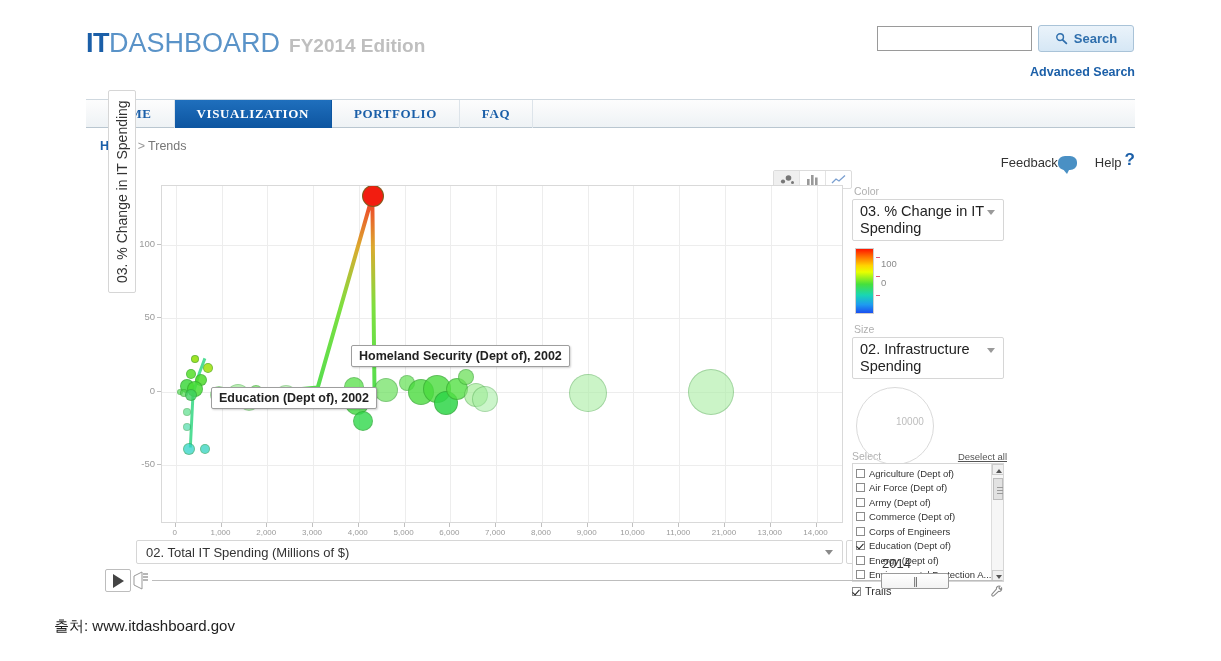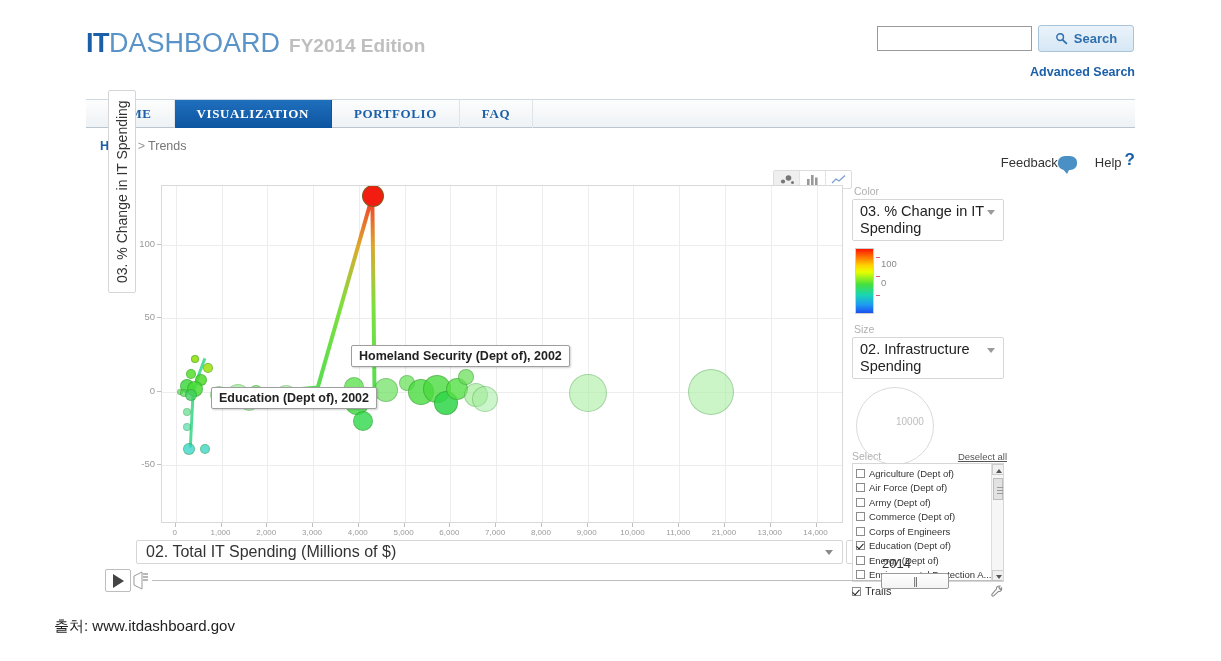--- a/index.html
+++ b/index.html
@@ -74,21 +74,21 @@
 
   .ytick{position:absolute;right:762px;font-size:9.5px;color:#9a9a9a;text-align:right;width:40px;}
   .ytick-dash{position:absolute;width:4px;height:1px;background:#c0c0c0;}
 
   .xtick{position:absolute;top:360px;font-size:8px;color:#9a9a9a;text-align:center;white-space:nowrap;transform:translateX(-50%);}
   .xtick-dash{position:absolute;top:355px;width:1px;height:4px;background:#c0c0c0;}
 
   .xaxis-ctl{position:absolute;left:50px;top:372px;width:707px;height:24px;
     border:1px solid #d6d6d6;background:#fff;border-radius:2px;
     display:flex;align-items:center;box-sizing:border-box;cursor:pointer;}
-  .xaxis-ctl .lbl{font-size:16px;color:#333;padding-left:9px;flex:1;}
+  .xaxis-ctl .lbl{font-size:13px;color:#333;padding-left:9px;flex:1;}
   .xaxis-ctl .tri{width:0;height:0;border-left:4px solid transparent;border-right:4px solid transparent;
     border-top:5px solid #8a8a8a;margin-right:9px;}
   .xlin{position:absolute;left:760px;top:372px;height:24px;border:1px solid #d6d6d6;background:#fff;
     border-radius:2px;display:flex;align-items:center;padding:0 5px;cursor:pointer;box-sizing:border-box;}
   .xlin .lbl{font-size:13px;color:#333;}
   .xlin .tri{width:0;height:0;border-left:3.5px solid transparent;border-right:3.5px solid transparent;
     border-top:5px solid #8a8a8a;margin-left:3px;}
 
   
   .ctype{position:absolute;left:687px;top:2px;display:flex;border:1px solid #dcdcdc;border-radius:2px;background:#fff;}

